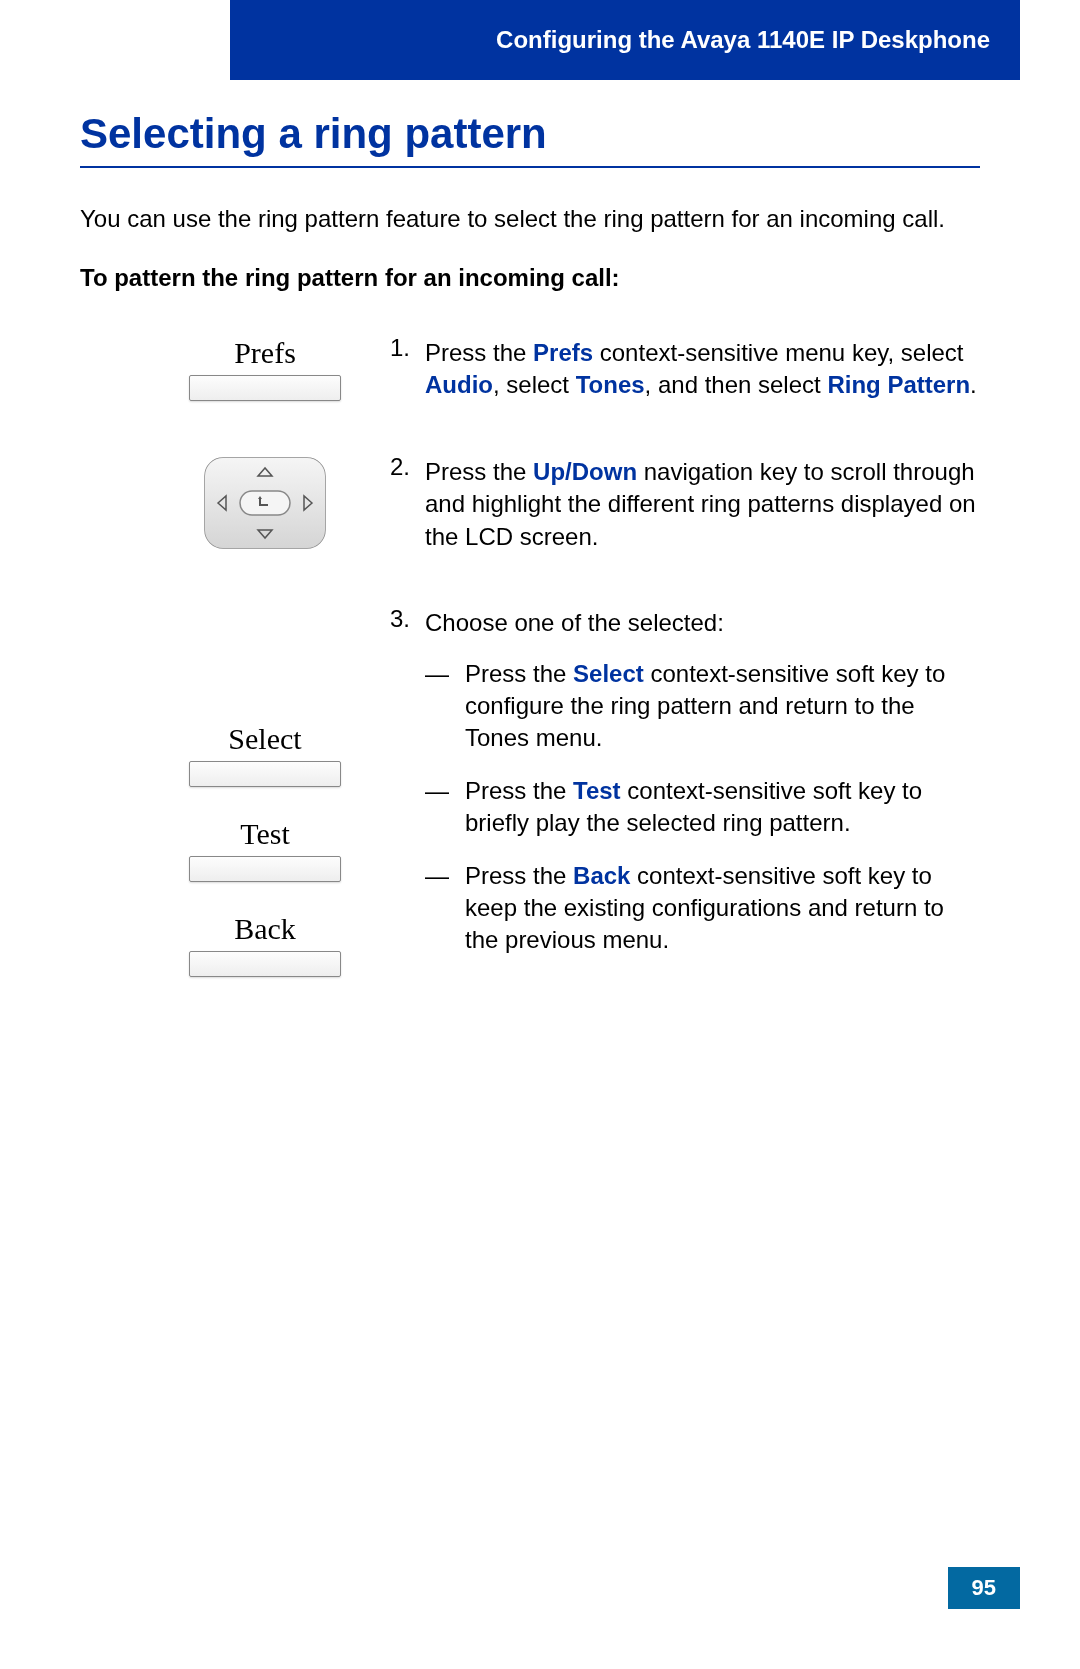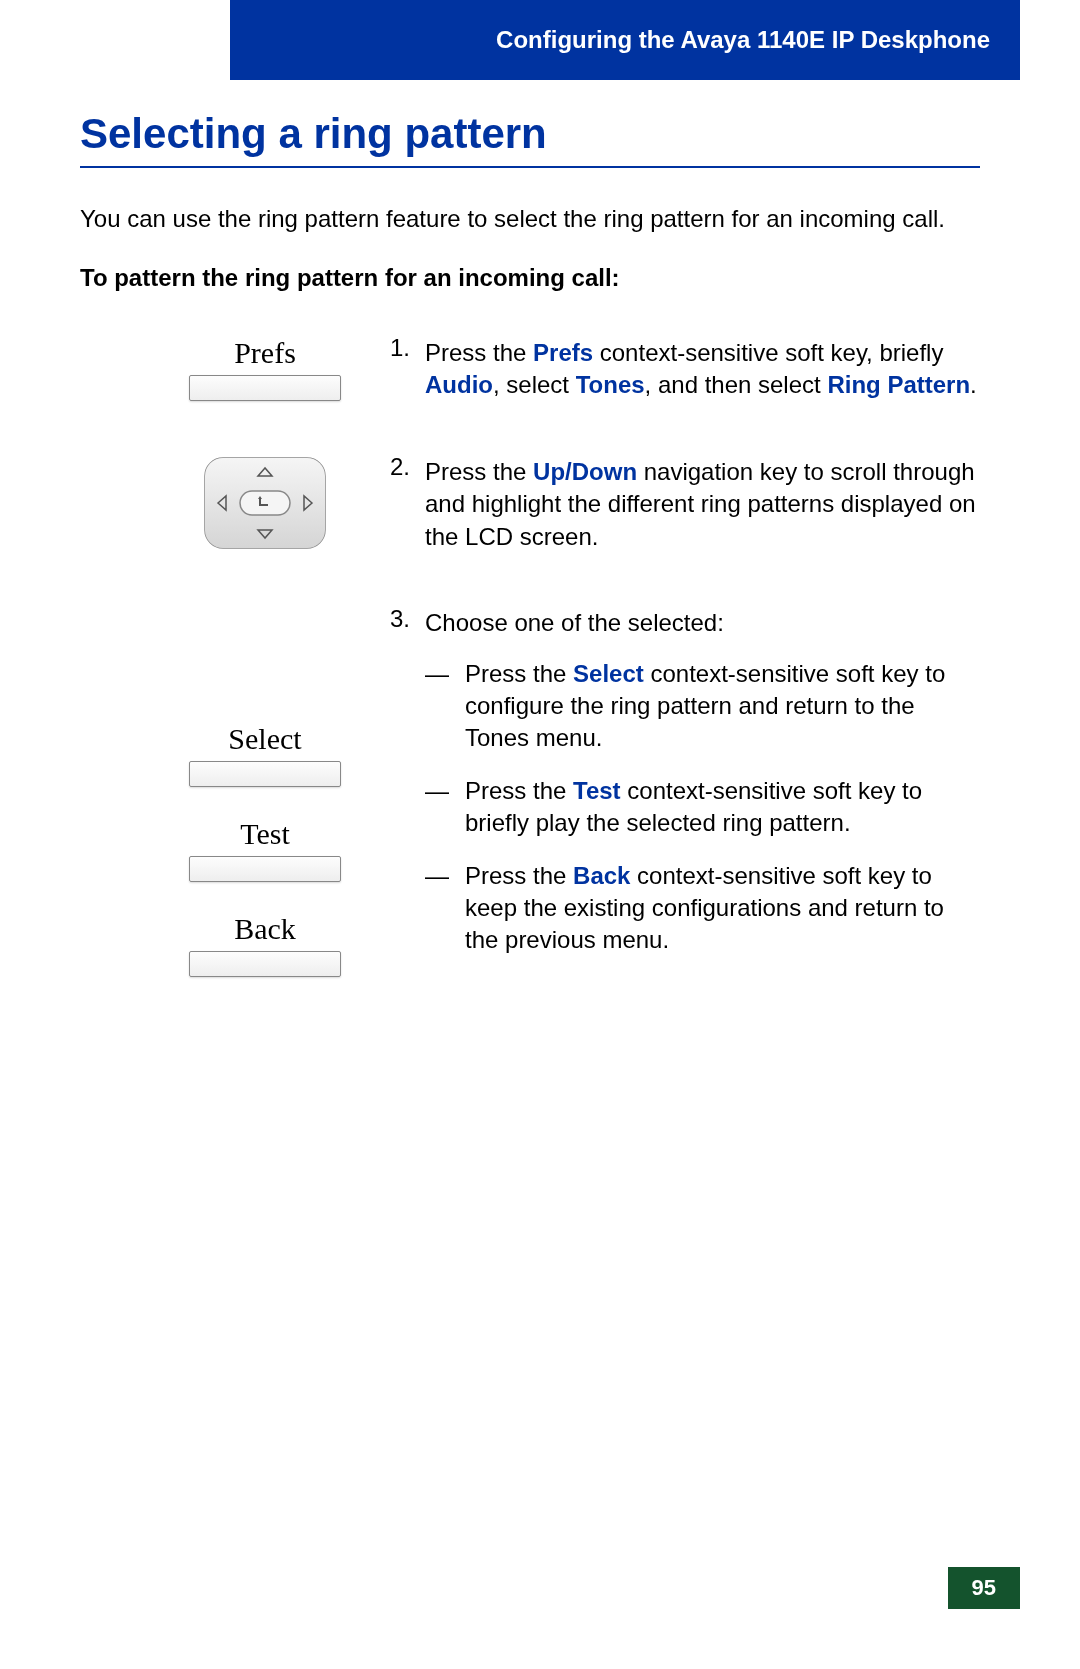--- a/index.html
+++ b/index.html
@@ -126,21 +126,21 @@
     width: 40px;
     flex-shrink: 0;
   }
   .sub-text {
     flex: 1;
   }
   .page-num-box {
     position: absolute;
     bottom: 60px;
     right: 60px;
-    background: #14532d;
+    background: #0369a1;
     color: #fff;
     font-weight: bold;
     font-size: 22px;
     padding: 8px 24px;
   }
   .left-buttons-group {
     display: flex;
     flex-direction: column;
     gap: 30px;
     align-items: center;
@@ -164,21 +164,21 @@
     <div class="step-row">
       <div class="left-col">
         <div class="softkey">
           <div class="softkey-label">Prefs</div>
           <div class="softkey-button"></div>
         </div>
       </div>
       <div class="right-col">
         <span class="step-num">1.</span>
         <span class="step-text">
-          <span>Press the </span><span class="hl">Prefs</span><span> context-sensitive soft key, briefly </span><span class="hl">Audio</span><span>, select </span><span class="hl">Tones</span><span>, and then select </span><span class="hl">Ring Pattern</span><span>.</span>
+          <span>Press the </span><span class="hl">Prefs</span><span> context-sensitive menu key, select </span><span class="hl">Audio</span><span>, select </span><span class="hl">Tones</span><span>, and then select </span><span class="hl">Ring Pattern</span><span>.</span>
         </span>
       </div>
     </div>
 
     <div class="step-row">
       <div class="left-col">
         <svg class="navpad" viewBox="0 0 130 100">
           <rect x="5" y="5" width="120" height="90" rx="18" ry="18" fill="#e8e8e8" stroke="#888" stroke-width="1.5"></rect>
           <rect x="5" y="5" width="120" height="90" rx="18" ry="18" fill="url(#g1)" stroke="none"></rect>
           <defs>

